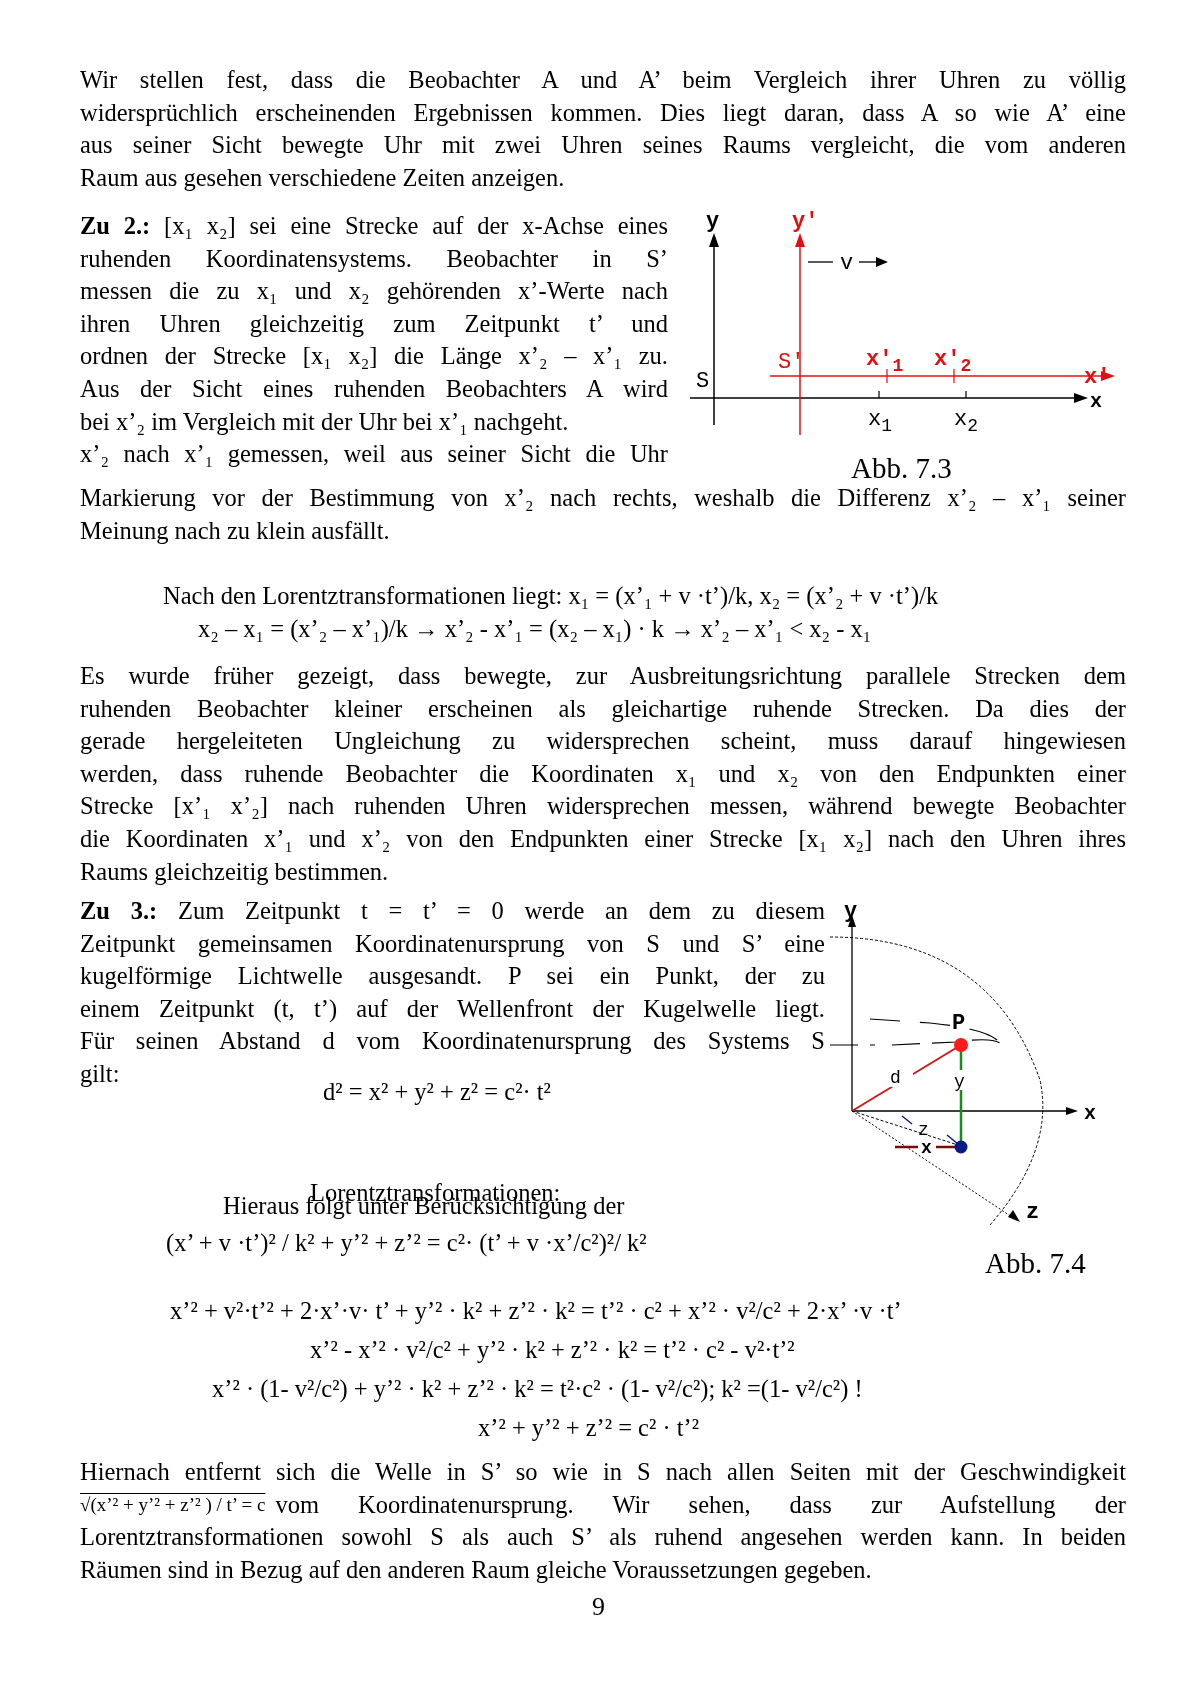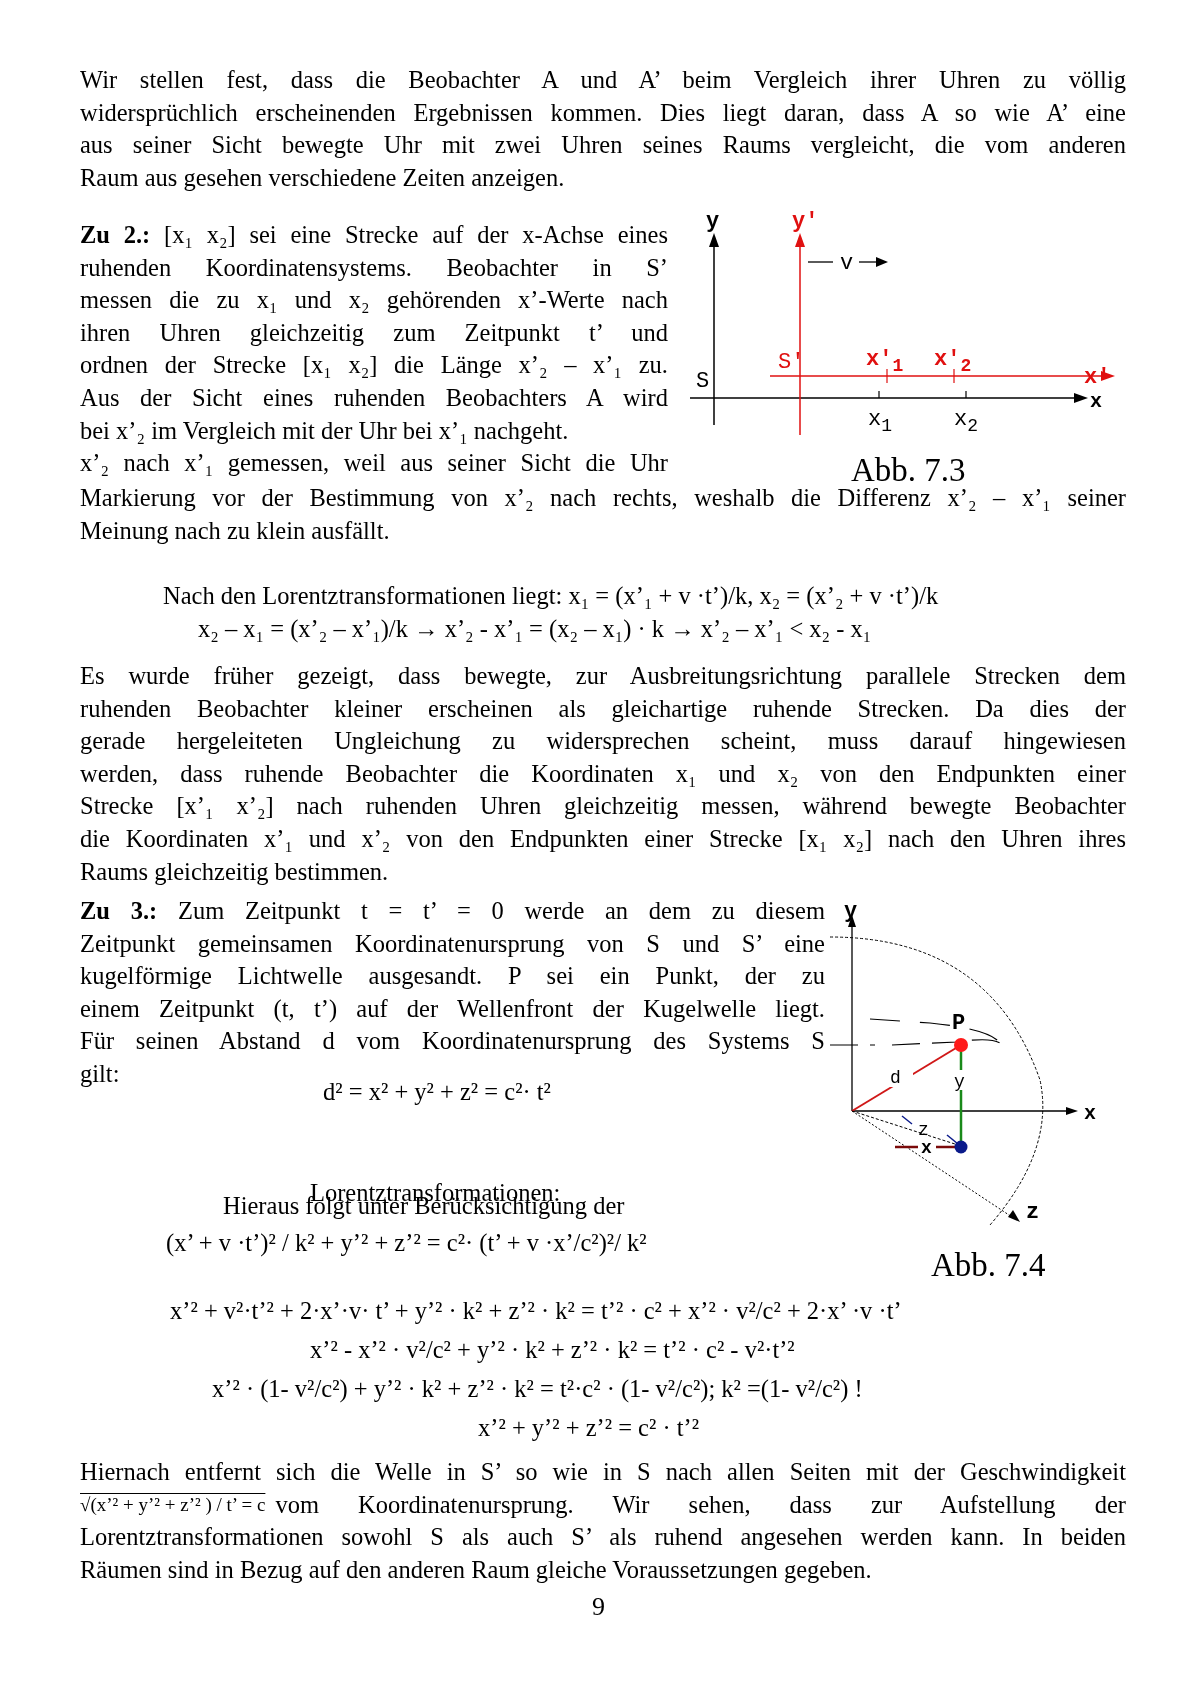--- a/index.html
+++ b/index.html
@@ -7,35 +7,35 @@
        font-family:"Liberation Serif","DejaVu Serif",serif;color:#000;}
   .p{position:absolute;left:80px;width:1046px;font-size:24.5px;line-height:32.6px;
      text-align:justify;text-align-last:left;}
   .p .ln{display:block;white-space:nowrap;text-align-last:justify;}
   .p .ln.last{text-align-last:left;}
   .narrow{width:588px;}
   .narrow2{width:745px;}
   .center{position:absolute;font-size:24.5px;line-height:32.6px;white-space:nowrap;}
   b{font-weight:bold;}
   .u{text-decoration-style:double;}
-  .caption{position:absolute;font-size:33px;}
+  .caption{position:absolute;font-size:29px;}
   .pagenum{position:absolute;left:0;width:1197px;text-align:center;font-size:26px;}
   svg text{font-family:"Liberation Mono","DejaVu Sans Mono",monospace;}
 </style>
 </head>
 <body>
 
 <div class="p" style="top:64px;">
   <span class="ln">Wir stellen fest, dass die  Beobachter A und A’  beim Vergleich ihrer  Uhren zu völlig</span>
   <span class="ln">widersprüchlich erscheinenden Ergebnissen kommen. Dies liegt daran, dass A so wie A’ eine</span>
   <span class="ln">aus seiner Sicht bewegte Uhr  mit zwei  Uhren seines Raums vergleicht,  die vom anderen</span>
   <span class="ln last">Raum aus gesehen  verschiedene Zeiten anzeigen.</span>
 </div>
 
-<div class="p narrow" style="top:210px;margin-top:9px;">
+<div class="p narrow" style="top:210px;">
   <span class="ln"><b>Zu 2.:</b> <span>[x₁ x₂] sei eine Strecke auf der x-Achse eines</span></span>
   <span class="ln">ruhenden Koordinatensystems. Beobachter in S’</span>
   <span class="ln">messen die zu x₁ und x₂ gehörenden x’-Werte nach</span>
   <span class="ln">ihren Uhren gleichzeitig zum Zeitpunkt t’ und</span>
   <span class="ln">ordnen der Strecke [x₁ x₂] die Länge x’₂ – x’₁ zu.</span>
   <span class="ln">Aus der Sicht eines ruhenden Beobachters A wird</span>
   <span class="ln last">bei x’₂ im Vergleich mit der Uhr bei x’₁ nachgeht.</span>
   <span class="ln">x’₂ nach x’₁ gemessen, weil aus seiner Sicht die Uhr</span>
 </div>
 
@@ -79,21 +79,21 @@
   <span class="ln last">Meinung nach zu klein ausfällt.</span>
 </div>
 <div class="center" style="left:163px;top:580px;">Nach den Lorentztransformationen liegt: x₁ = (x’₁ + v ·t’)/k,  x₂ = (x’₂ + v ·t’)/k</div>
 <div class="center" style="left:198px;top:613px;">x₂ – x₁ = (x’₂ – x’₁)/k  →  x’₂ - x’₁ = (x₂ – x₁) · k  →  x’₂ – x’₁ &lt; x₂ - x₁</div>
 
 <div class="p" style="top:660px;">
   <span class="ln">Es wurde früher gezeigt, dass bewegte, zur Ausbreitungsrichtung parallele Strecken dem</span>
   <span class="ln">ruhenden Beobachter kleiner erscheinen als gleichartige ruhende Strecken. Da dies der</span>
   <span class="ln">gerade hergeleiteten Ungleichung zu widersprechen scheint, muss darauf hingewiesen</span>
   <span class="ln">werden, dass ruhende Beobachter  die Koordinaten x₁ und x₂ von den  Endpunkten einer</span>
-  <span class="ln">Strecke [x’₁ x’₂] nach ruhenden Uhren gleichzeitig messen, während  bewegte Beobachter</span>
+  <span class="ln">Strecke [x’₁ x’₂] nach ruhenden Uhren widersprechen messen, während  bewegte Beobachter</span>
   <span class="ln">die Koordinaten x’₁ und x’₂ von den Endpunkten einer Strecke [x₁ x₂] nach den Uhren ihres</span>
   <span class="ln last">Raums  gleichzeitig  bestimmen.</span>
 </div>
 
 <div class="p narrow2" style="top:895px;">
   <span class="ln"><b>Zu 3.:</b> <span>Zum Zeitpunkt t = t’ = 0 werde an dem zu diesem</span></span>
   <span class="ln">Zeitpunkt gemeinsamen Koordinatenursprung von S und S’ eine</span>
   <span class="ln">kugelförmige Lichtwelle ausgesandt. P sei ein Punkt, der zu</span>
   <span class="ln">einem Zeitpunkt (t, t’) auf der Wellenfront der Kugelwelle liegt.</span>
   <span class="ln">Für seinen Abstand d vom Koordinatenursprung des Systems S</span>
@@ -138,21 +138,21 @@
 
   <line x1="65" y1="252" x2="88" y2="252" stroke="#7a0a0a" stroke-width="2.5"></line>
   <line x1="106" y1="252" x2="131" y2="252" stroke="#7a0a0a" stroke-width="2.5"></line>
   <text x="91" y="258" font-size="18" font-weight="bold">x</text>
 
   <circle cx="131" cy="150" r="7" fill="#ff1a1a"></circle>
   <circle cx="131" cy="252" r="6.5" fill="#0a1a8a"></circle>
   <text x="122" y="134" font-size="22" font-weight="bold">P</text>
   <text x="196" y="323" font-size="22" font-weight="bold">z</text>
 </svg>
-<div class="caption" style="left:931px;top:1247px;">Abb. 7.4</div>
+<div class="caption" style="left:985px;top:1247px;">Abb. 7.4</div>
 
 <div class="center" style="left:170px;top:1295px;">
   <span>x’² + v²·t’² + </span><span class="u">2·x’·v· t’</span><span> + y’² · k² + z’² · k²  =   t’² · c² + x’² · v²/c² + </span><span class="u">2·x’ ·v ·t’</span>
 </div>
 <div class="center" style="left:310px;top:1334px;">x’² - x’² · v²/c² + y’² · k² + z’² · k²  =  t’² · c² - v²·t’²</div>
 <div class="center" style="left:212px;top:1373px;">x’² · (1- v²/c²) + y’² · k² + z’² · k²  =  t²·c² · (1- v²/c²);  k² =(1- v²/c²) !</div>
 <div class="center" style="left:478px;top:1412px;">x’² + y’² + z’² = c² · t’²</div>
 
 <div class="p" style="top:1456px;">
   <span class="ln">Hiernach entfernt sich die Welle in S’ so wie in S nach allen Seiten mit der Geschwindigkeit</span>

